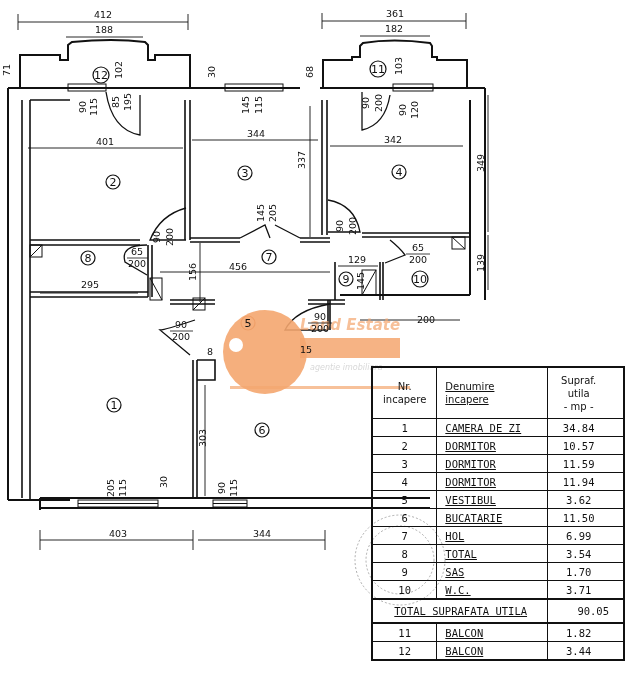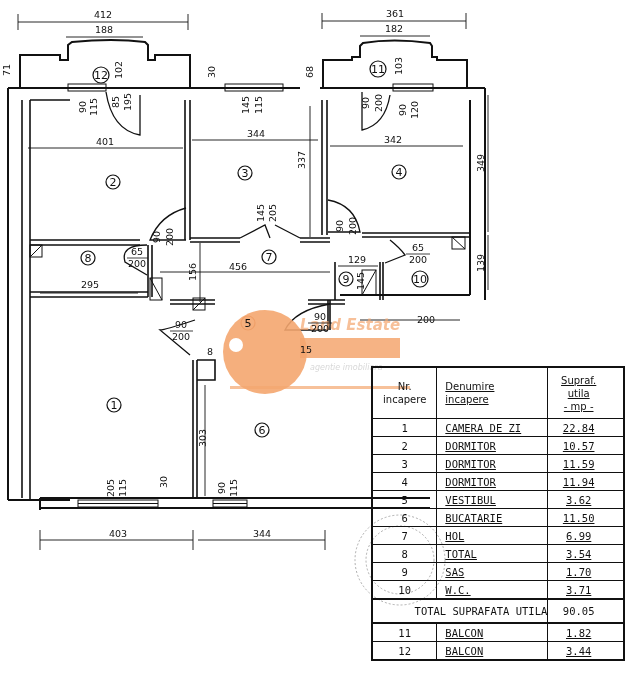--- a/index.html
+++ b/index.html
@@ -12,24 +12,24 @@
 
   
   #area-table { position: absolute; left: 371px; top: 366px; width: 254px;
                 font-family: "DejaVu Sans Mono", monospace; font-size: 10.5px; }
   .tbl { width: 100%; border-collapse: collapse; border: 2.5px solid #111; }
   .tbl td, .tbl th { border: 1.5px solid #111; padding: 0; text-align: center; font-weight: normal; }
   .tbl th { height: 50px; font-family: "DejaVu Sans", sans-serif; font-size: 10px; line-height: 13px; margin-left: 48px; }
   .tbl td { height: 17px; }
   .c1 { width: 66px; }
   .c2 { width: 108px; text-align: left !important; padding-left: 8px !important; text-decoration: underline; }
-  .c3 { width: 64px; text-align: right; padding-right: 14px !important; text-decoration: underline; }
+  .c3 { width: 64px; text-align: right; padding-right: 14px !important; }
   .total-row td { text-align: center; height: 22px; border-top: 2.5px solid #111; border-bottom: 2.5px solid #111; }
-  .total-row .t-label { text-align: right; padding-left: 1px; }
-  .total-row .t-val { text-align: center; padding-right: 14px; }
+  .total-row .t-label { text-align: center; padding-left: 1px; text-decoration: underline; }
+  .total-row .t-val { text-align: right; padding-right: 14px; }
 </style>
 </head>
 <body>
 
 <svg id="plan" viewBox="0 0 628 700" xmlns="http://www.w3.org/2000/svg">
   <g fill="none" stroke="#111" stroke-width="2">
 
     <g>
       <path d="M8 88 H190 M8 88 V500 M8 500 H70"></path>
       <path d="M22 100 V498" stroke-width="1.6"></path>
@@ -255,21 +255,21 @@
           <div>Supraf.</div>
           <div>utila</div>
           <div>- mp -</div>
         </th>
       </tr>
     </thead>
     <tbody>
       <tr>
           <td class="c1">1</td>
           <td class="c2">CAMERA DE ZI</td>
-          <td class="c3">22.84</td>
+          <td class="c3">34.84</td>
         </tr>
       <tr>
           <td class="c1">2</td>
           <td class="c2">DORMITOR</td>
           <td class="c3">10.57</td>
         </tr>
       <tr>
           <td class="c1">3</td>
           <td class="c2">DORMITOR</td>
           <td class="c3">11.59</td>

